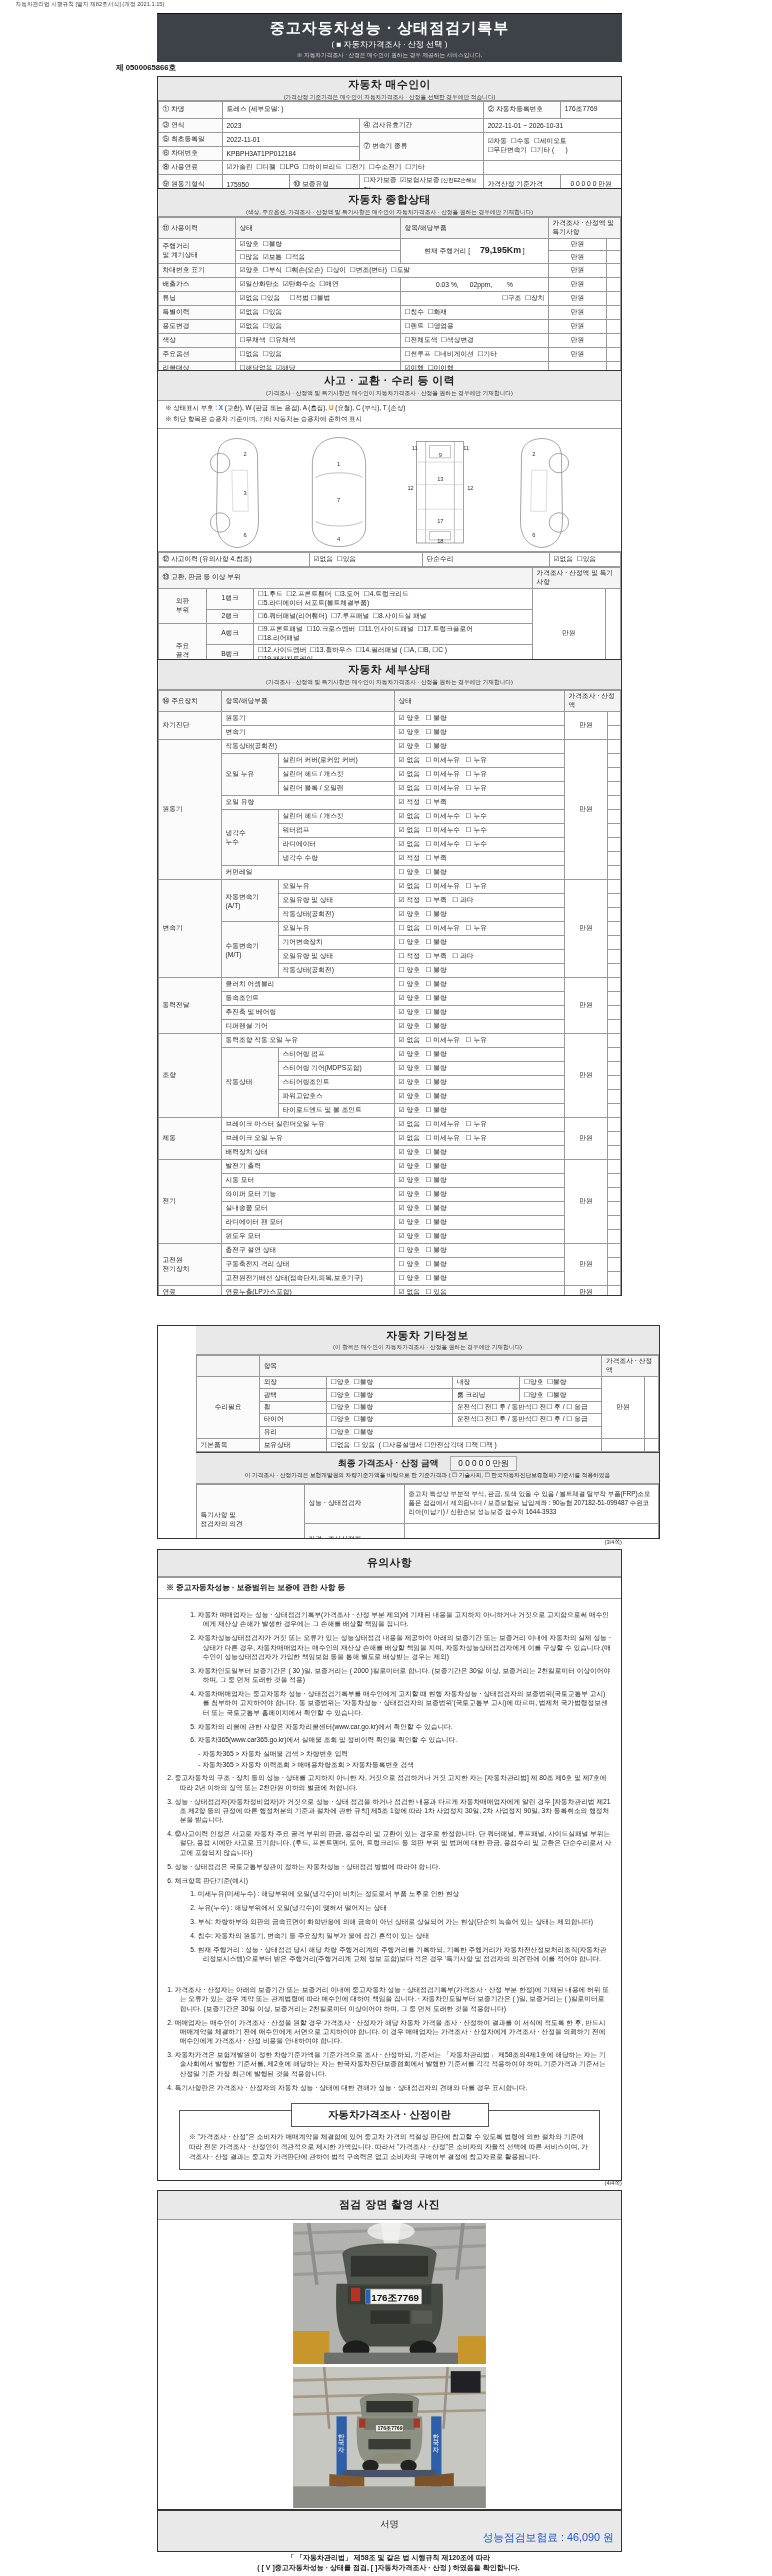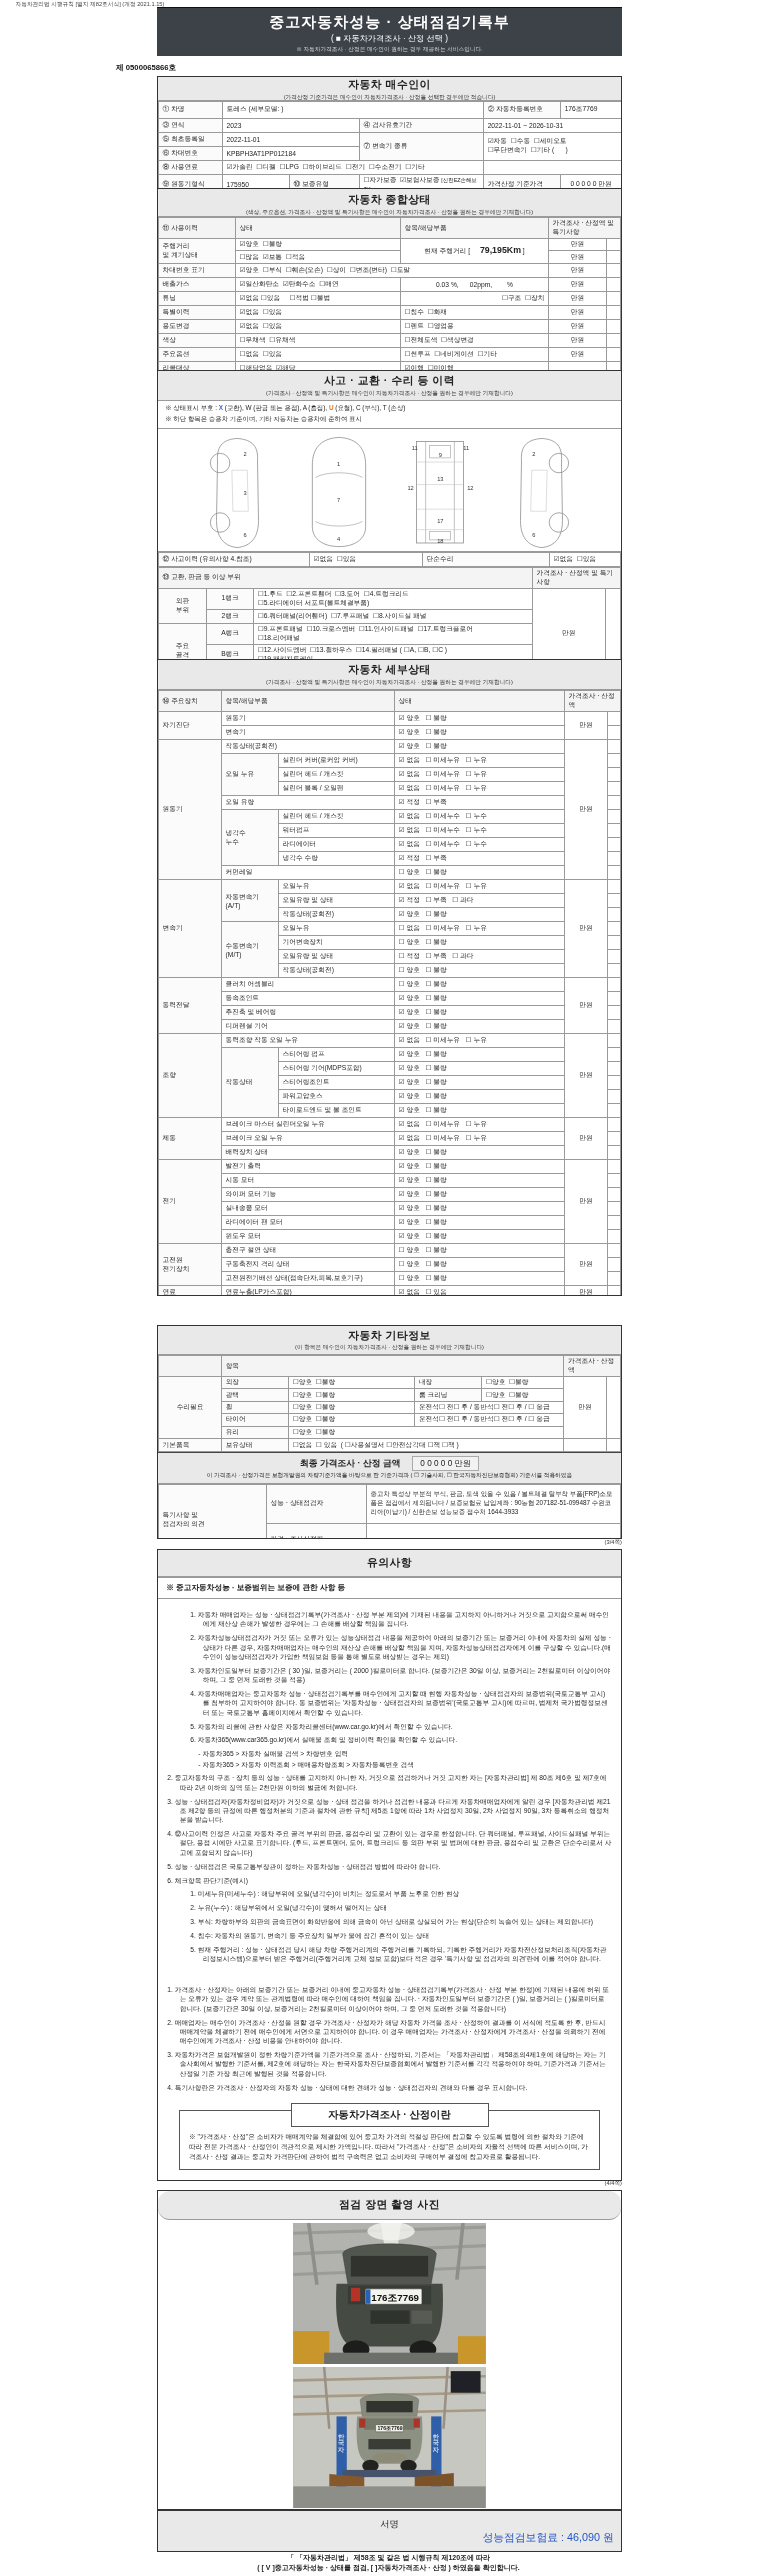--- a/index.html
+++ b/index.html
@@ -2,21 +2,21 @@
 <html style="font-size:8.2px"><head>
 <meta charset="utf-8">
 <style>
   html,body{margin:0;padding:0;}
   body{width:773px;height:2576px;position:relative;background:#ffffff;
        font-family:"Liberation Sans",sans-serif;color:#222;}
   #page{position:absolute;left:157px;top:0;width:465px;height:2576px;}
   .sect{position:absolute;left:0;width:463px;border:1px solid #333;background:#fff;overflow:hidden;}
   .topnote{position:absolute;left:15.5px;top:1px;font-size:5.7px;color:#444;white-space:nowrap;}
   
-  .banner{position:absolute;left:0;top:7px;width:465px;height:49px;background:#3d4249;color:#fff;text-align:center;border-top:1px solid #101114;box-sizing:border-box;}
+  .banner{position:absolute;left:0;top:13px;width:465px;height:49px;background:#3d4249;color:#fff;text-align:center;border-top:1px solid #101114;box-sizing:border-box;font-family:Liberation Serif, serif;}
   .banner .t1{font-size:15px;font-weight:bold;letter-spacing:1px;margin-top:4.6px;}
   .banner .t2{font-size:8.2px;margin-top:1.5px;}
   .banner .t3{font-size:5.7px;color:#d8d8d8;margin-top:1.5px;}
   .docno{position:absolute;left:-41px;top:63px;font-size:7.7px;font-weight:bold;color:#111;}
   .pmark{position:absolute;right:0;font-size:5.7px;color:#333;}
   
   table{border-collapse:collapse;width:100%;table-layout:fixed;}
   td,th{border:0.5px solid #9a9a9a;font-size:6.7px;padding:1px 3.6px;vertical-align:middle;
         white-space:pre-wrap;word-break:break-all;font-weight:normal;text-align:left;}
   .band{background:#e9e9e9;text-align:center;border-bottom:0.5px solid #9a9a9a;}
@@ -599,21 +599,21 @@
             <td class="lbl" rowspan="1">연료</td>
             <td colspan="2">연료누출(LP가스포함)</td>
             <td>☑ 없음   ☐ 있음</td>
             <td class="d-price" rowspan="1">만원</td>
             <td></td>
           </tr>
         </tbody>
     </table>
   </div>
 
-  <div class="sect" style="top:1325px;height:212px;">
+  <div class="sect" style="top:1325px;height:212px;padding-left:38px;">
     <div class="band" style="height:28px;">
       <div class="bt" style="padding-top:2.6px;">자동차 기타정보</div>
       <div class="bs">(이 항목은 매수인이 자동차가격조사 · 산정을 원하는 경우에만 기재합니다)</div>
     </div>
     <table>
       <colgroup>
           <col style="width:63px">
           <col style="width:67px">
           <col style="width:126px">
           <col style="width:67px">
@@ -724,21 +724,21 @@
         <div class="note ind0">4.  특기사항란은 가격조사 · 산정자의 자동차 성능 · 상태에 대한 견해가 성능 · 상태점검자의 견해와 다를 경우 표시합니다.</div>
       </div>
     <div class="infobox">
       <div class="ib-title">자동차가격조사 · 산정이란</div>
       <div class="ib-body">※ "가격조사 · 산정"은 소비자가 매매계약을 체결함에 있어 중고차 가격의 적절성 판단에 참고할 수 있도록 법령에 의한 절차와 기준에 따라 전문 가격조사 · 산정인이 객관적으로 제시한 가액입니다. 따라서 "가격조사 · 산정"은 소비자의 자율적 선택에 따른 서비스이며, 가격조사 · 산정 결과는 중고차 가격판단에 관하여 법적 구속력은 없고 소비자의 구매여부 결정에 참고자료로 활용됩니다.</div>
     </div>
   </div>
   <div class="pmark" style="top:2180px">(4/4쪽)</div>
 
   <div class="sect" style="top:2190px;height:318px;">
-    <div class="band" style="height:28px;border-radius:12px;">
+    <div class="band" style="height:28px;">
       <div class="bt" style="padding-top:6.7px;">점검 장면 촬영 사진</div>
     </div>
     <div class="photo">
       <svg width="193" height="141" viewBox="0 0 374 274">
         <rect width="374" height="274" fill="#b2b2ae"></rect>
         <path d="M0,20 L374,8 M0,60 L374,44 M0,100 L374,86" stroke="#9b9b97" stroke-width="6"></path>
         <path d="M30,0 L46,120 M330,0 L318,110" stroke="#8e8e8a" stroke-width="7"></path>
         <polygon points="170,0 210,0 196,90 184,90" fill="#e8e8e4" opacity="0.9"></polygon>
         <ellipse cx="190" cy="16" rx="46" ry="18" fill="#f3f3ef" opacity="0.8"></ellipse>
         <path d="M96,60 C100,34 274,34 278,60 L268,118 L106,118 Z" fill="#51564f" stroke="#3c403a"></path>

